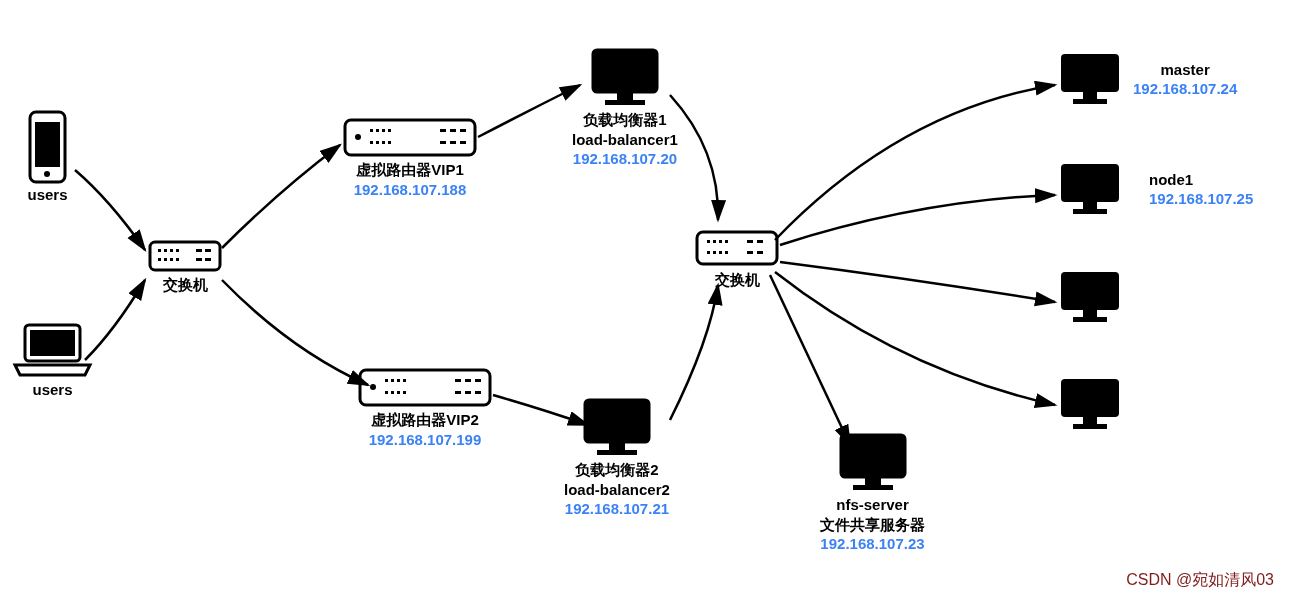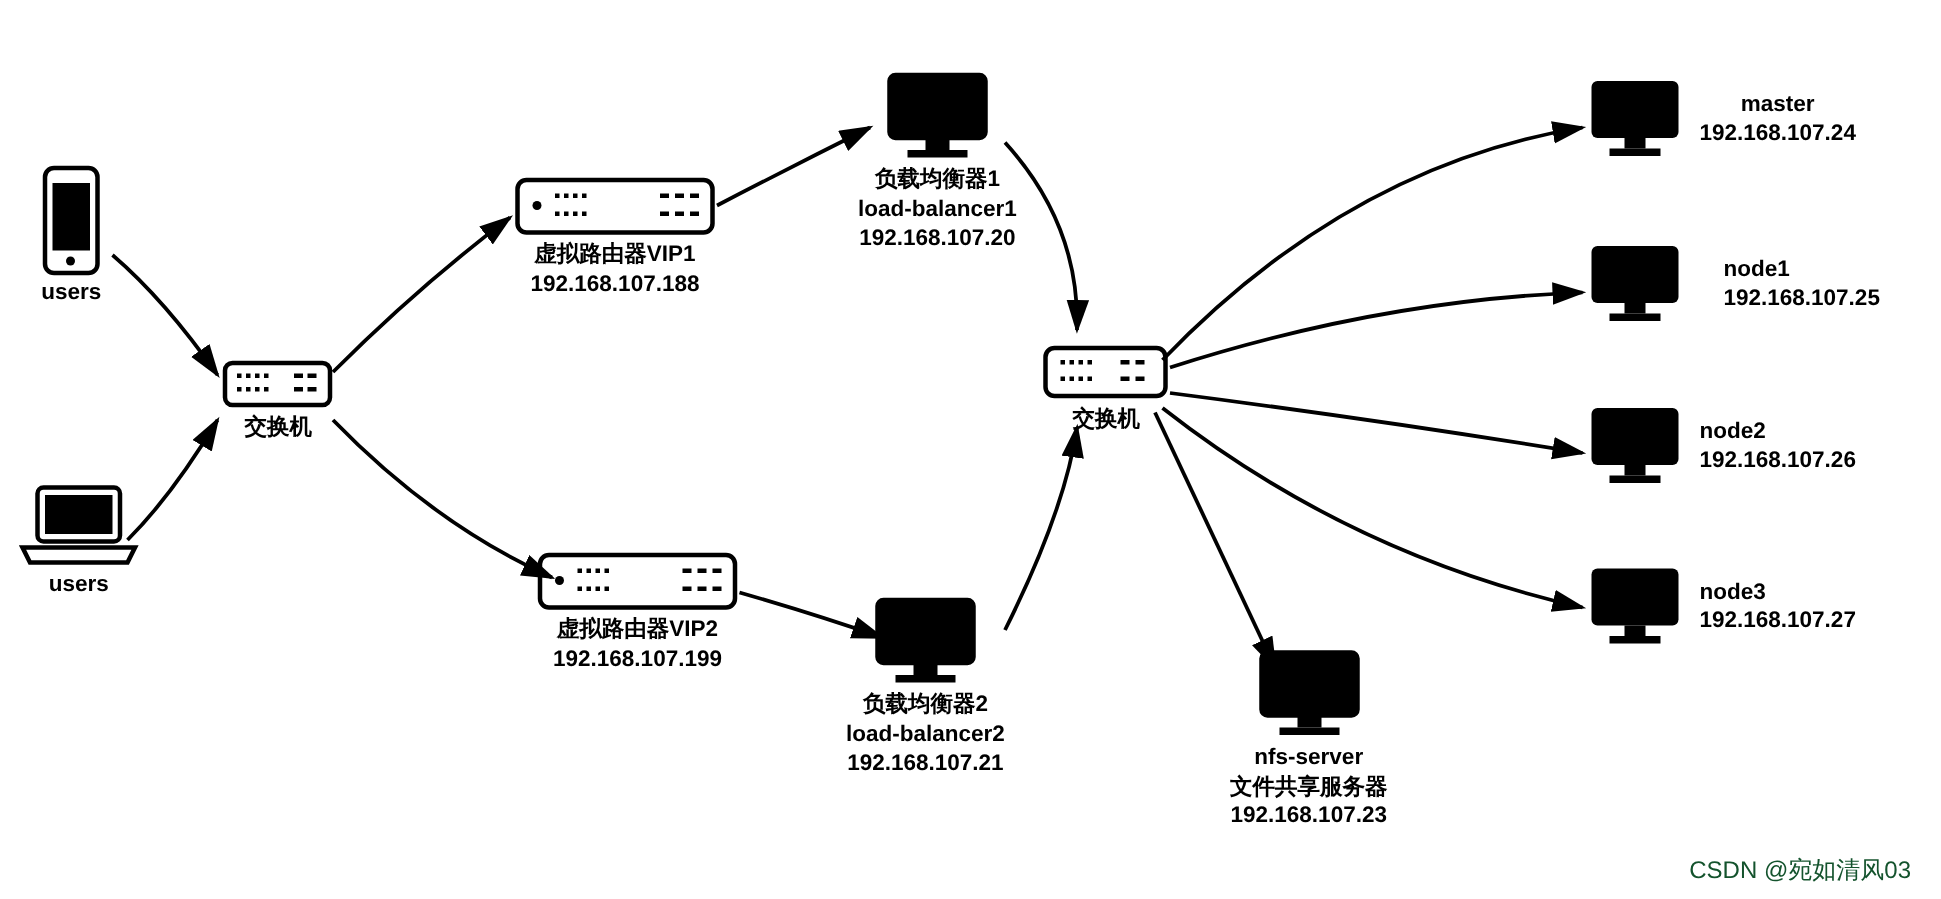--- a/index.html
+++ b/index.html
@@ -1,19 +1,19 @@
 <!DOCTYPE html>
 <html><head>
 <meta charset="utf-8">
 <style>
 body{margin:0;padding:0;background:#fff;font-family:"Microsoft YaHei",Arial,sans-serif;font-size:15px;width:1294px;height:599px;position:relative;overflow:hidden}
 .node{position:absolute;text-align:center}
 .label{font-weight:bold;white-space:nowrap}
-.ip{color:#000000;font-weight:bold;white-space:nowrap}
-.wm{position:absolute;right:20px;bottom:8px;color:#14532d;font-size:16px}
+.ip{color:#3b82f6;font-weight:bold;white-space:nowrap}
+.wm{position:absolute;right:20px;bottom:8px;color:#7f1d1d;font-size:16px}
 svg.icon{display:block;margin:0 auto}
 .row{line-height:1.3}
 </style>
 </head>
 <body>
 
 <svg width="1294" height="599" style="position:absolute;top:0;left:0">
   <defs>
     <marker id="arr" markerWidth="10" markerHeight="10" refX="8" refY="3" orient="auto">
       <path d="M0,0 L9,3 L0,6 Z" fill="#000"></path>
@@ -218,34 +218,26 @@
   </div>
 </div>
 
 <div class="node" style="left:1055px;top:268px;text-align:left">
   <div style="display:flex;align-items:center;gap:8px">
     <svg class="icon" width="70" height="58">
       <rect x="6" y="4" width="58" height="38" rx="4" fill="#000"></rect>
         <rect x="28" y="42" width="14" height="7" fill="#000"></rect>
         <rect x="18" y="49" width="34" height="5" fill="#000"></rect>
     </svg>
-    <div>
-      <div class="row label">node2</div>
-      <div class="row ip">192.168.107.26</div>
-    </div>
   </div>
 </div>
 
 <div class="node" style="left:1055px;top:375px;text-align:left">
   <div style="display:flex;align-items:center;gap:8px">
     <svg class="icon" width="70" height="58">
       <rect x="6" y="4" width="58" height="38" rx="4" fill="#000"></rect>
         <rect x="28" y="42" width="14" height="7" fill="#000"></rect>
         <rect x="18" y="49" width="34" height="5" fill="#000"></rect>
     </svg>
-    <div>
-      <div class="row label">node3</div>
-      <div class="row ip">192.168.107.27</div>
-    </div>
   </div>
 </div>
 
 <div class="wm">CSDN @宛如清风03</div>
 
 </body></html>

